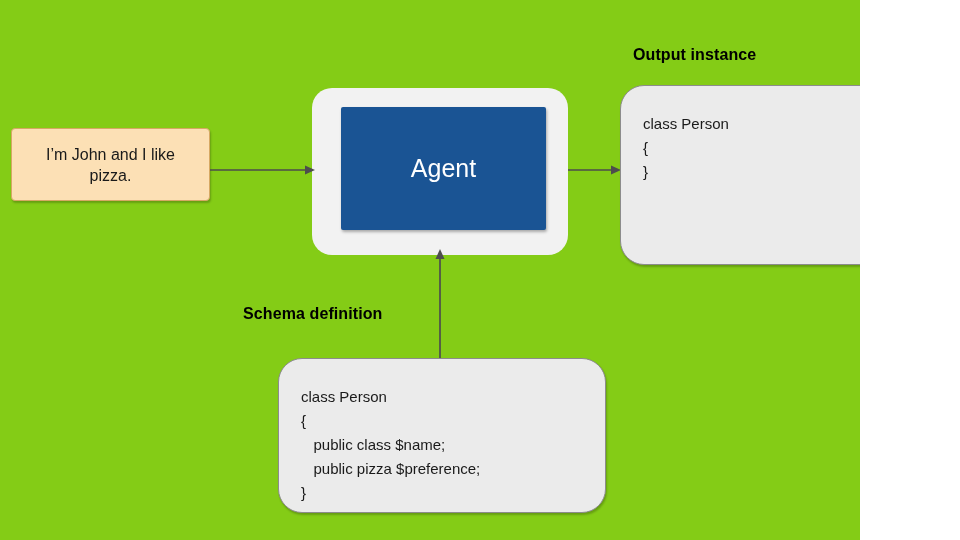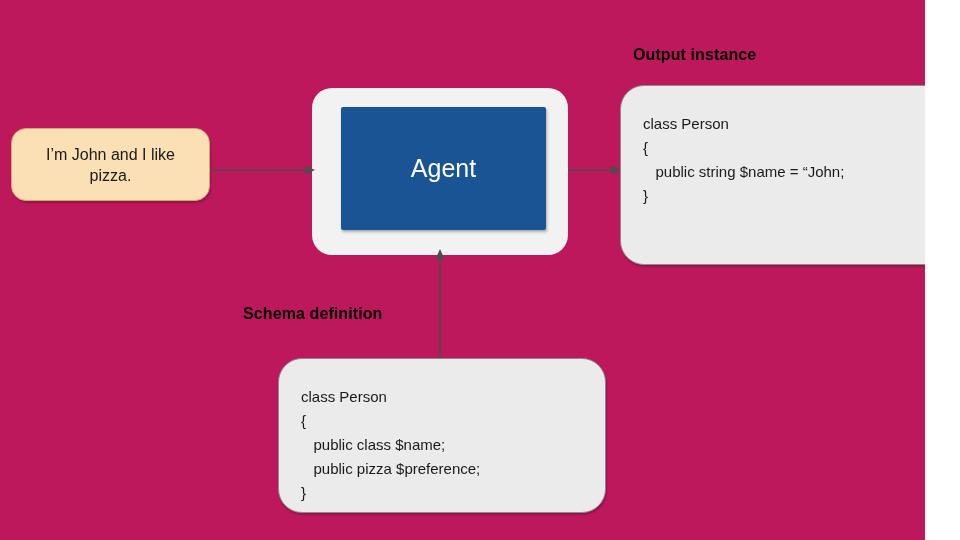--- a/index.html
+++ b/index.html
@@ -2,23 +2,23 @@
 <html><head>
 <meta charset="utf-8">
 <style>
   html, body {
     margin: 0;
     padding: 0;
     background: #ffffff;
   }
   #canvas {
     position: relative;
-    width: 925px;
+    width: 860px;
     height: 540px;
-    background: #be185d;
+    background: #84cc16;
     font-family: "Liberation Sans", sans-serif;
     overflow: hidden;
   }
 
   
   .heading {
     position: absolute;
     font-weight: bold;
     font-size: 16px;
     color: #000000;
@@ -28,21 +28,21 @@
 
   
   .input-box {
     position: absolute;
     left: 11px;
     top: 128px;
     width: 199px;
     height: 73px;
     background: #fce0b5;
     border: 1px solid #d6a863;
-    border-radius: 15px;
+    border-radius: 4px;
     box-sizing: border-box;
     display: flex;
     align-items: center;
     justify-content: flex-end;
     box-shadow: 1px 2px 2px rgba(0,0,0,0.22);
   }
   .input-box-text {
     font-size: 16px;
     color: #1a1a1a;
     text-align: center;
@@ -161,21 +161,20 @@
 
   <svg class="connector" style="left:430px; top:248px;" width="20" height="114">
     <line class="conn-line" x1="10" y1="110" x2="10" y2="10"></line>
     <polygon class="conn-head" points="5.5,11 10,1 14.5,11"></polygon>
   </svg>
 
   <div class="code-box" id="output-box">
     <div class="code-lines">
       <div class="code-line">class Person</div>
       <div class="code-line">{</div>
-      <div class="code-line">   public string $name = “John;</div>
       <div class="code-line blank"></div>
       <div class="code-line">}</div>
     </div>
   </div>
 
   <div class="code-box" id="schema-box">
     <div class="code-lines">
       <div class="code-line">class Person</div>
       <div class="code-line">{</div>
       <div class="code-line">   public class $name;</div>

